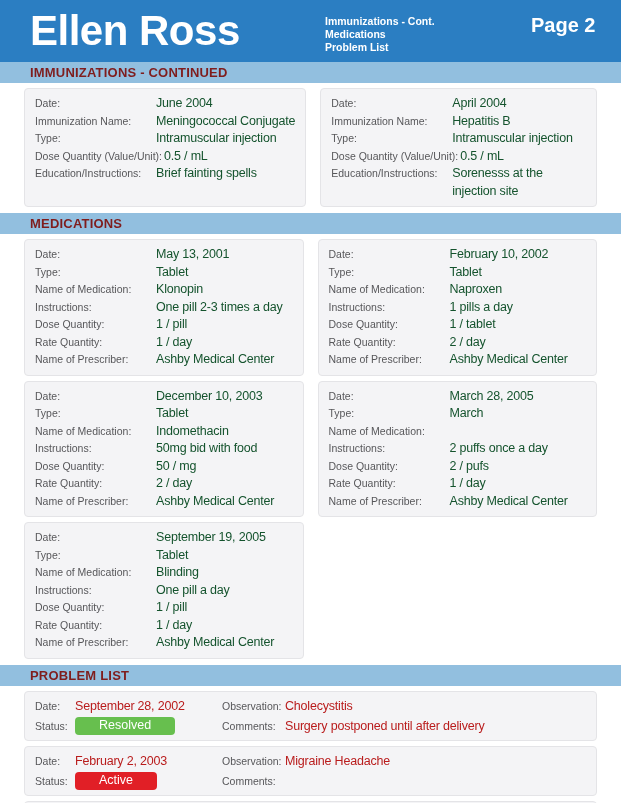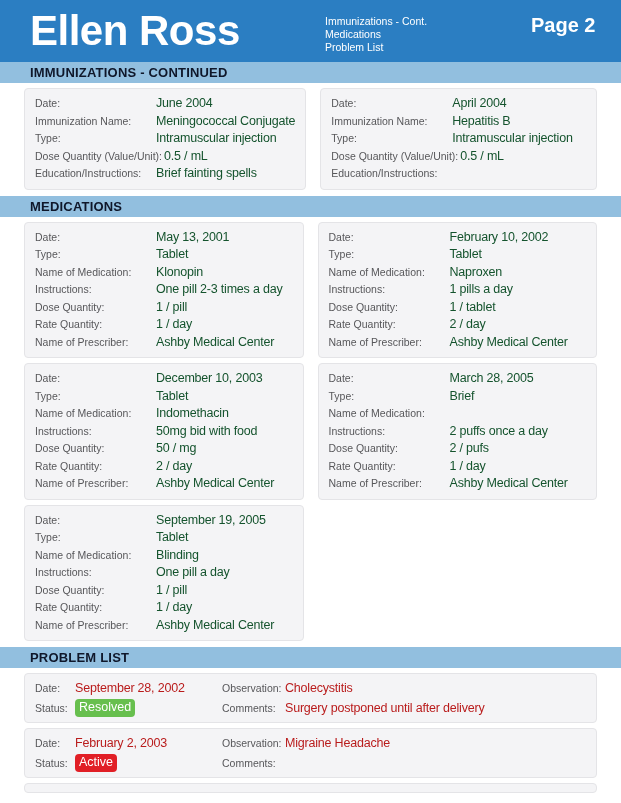--- a/index.html
+++ b/index.html
@@ -3,43 +3,43 @@
 <meta charset="utf-8">
 <style>
   *{box-sizing:border-box;margin:0;padding:0}
   html,body{width:621px;height:803px}
   body{background:#fff;font-family:"Liberation Sans",sans-serif}
   .page{width:621px;height:803px;position:relative;overflow:hidden;background:#fff}
 
   
   .header{height:62px;background:#2b7ec2;position:relative;color:#fff}
   .patient-name{position:absolute;left:30px;top:0;line-height:62px;font-size:42px;font-weight:bold;letter-spacing:-.5px}
-  .nav{position:absolute;left:325px;top:15px;font-size:10.5px;font-weight:normal;line-height:13px}
+  .nav{position:absolute;left:325px;top:15px;font-size:10.5px;font-weight:bold;line-height:13px}
   .page-label{position:absolute;left:531px;top:14px;font-size:20px;font-weight:bold}
 
   
-  .section-bar{height:21px;background:#92bfdf;color:#0f172a;font-weight:bold;font-size:13px;line-height:21px;padding-left:30px;letter-spacing:.2px}
+  .section-bar{height:21px;background:#92bfdf;color:#7f1d1d;font-weight:bold;font-size:13px;line-height:21px;padding-left:30px;letter-spacing:.2px}
 
   
   .cards{display:grid;grid-template-columns:1fr 1fr;gap:5px 14px;margin:5px 24px 6px}
   .card{background:#f4f4f6;border:1px solid #e4e4e7;border-radius:4px;padding:6px 10px}
   .field{display:flex;line-height:17.5px}
   .field .label{min-width:121px;font-size:10.5px;color:#57575a;flex-shrink:0;padding-right:2px}
   .field .value{font-size:12.5px;color:#14532d;letter-spacing:-.2px;white-space:nowrap}
   .field .value.wrap{white-space:normal}
 
   
   .problem-rows{margin:5px 24px;display:flex;flex-direction:column;gap:5px}
   .problem-row{background:#f4f4f6;border:1px solid #e4e4e7;border-radius:4px;padding:4px 10px;display:grid;grid-template-columns:187px 1fr}
   .p-field{display:flex;align-items:center;min-height:20px}
   .p-field .label{font-size:10.5px;color:#57575a;flex-shrink:0}
   .p-left .label{min-width:40px}
   .p-right .label{min-width:63px}
   .p-field .value{font-size:12.5px;color:#b91c1c;letter-spacing:-.2px}
-  .badge{display:inline-block;border-radius:4px;padding:0 4px 1px;color:#fff;font-size:12.5px;line-height:17px;background:#67bf4e;font-weight:normal}
+  .badge{display:inline-block;border-radius:4px;padding:0 24px 1px;color:#fff;font-size:12.5px;line-height:17px;background:#67bf4e;font-weight:normal}
   .badge[data-state="active"]{background:#e11f26}
 </style>
 </head>
 <body>
 
 <div class="page">
 
   <div class="header">
     <div class="patient-name">Ellen Ross</div>
     <div class="nav">
@@ -87,20 +87,21 @@
       <div class="field">
           <span class="label">Type:</span>
           <span class="value">Intramuscular injection</span>
         </div>
       <div class="field">
           <span class="label">Dose Quantity (Value/Unit):</span>
           <span class="value">0.5 / mL</span>
         </div>
       <div class="field">
           <span class="label">Education/Instructions:</span>
+          <span class="value wrap">Sorenesss at the injection site</span>
         </div>
     </div>
   </div>
 
   <div class="section-bar">MEDICATIONS</div>
 
   <div class="cards">
     <div class="card">
       <div class="field">
           <span class="label">Date:</span>
@@ -191,21 +192,21 @@
           <span class="value">Ashby Medical Center</span>
         </div>
     </div>
     <div class="card">
       <div class="field">
           <span class="label">Date:</span>
           <span class="value">March 28, 2005</span>
         </div>
       <div class="field">
           <span class="label">Type:</span>
-          <span class="value">Brief</span>
+          <span class="value">March</span>
         </div>
       <div class="field">
           <span class="label">Name of Medication:</span>
         </div>
       <div class="field">
           <span class="label">Instructions:</span>
           <span class="value">2 puffs once a day</span>
         </div>
       <div class="field">
           <span class="label">Dose Quantity:</span>

